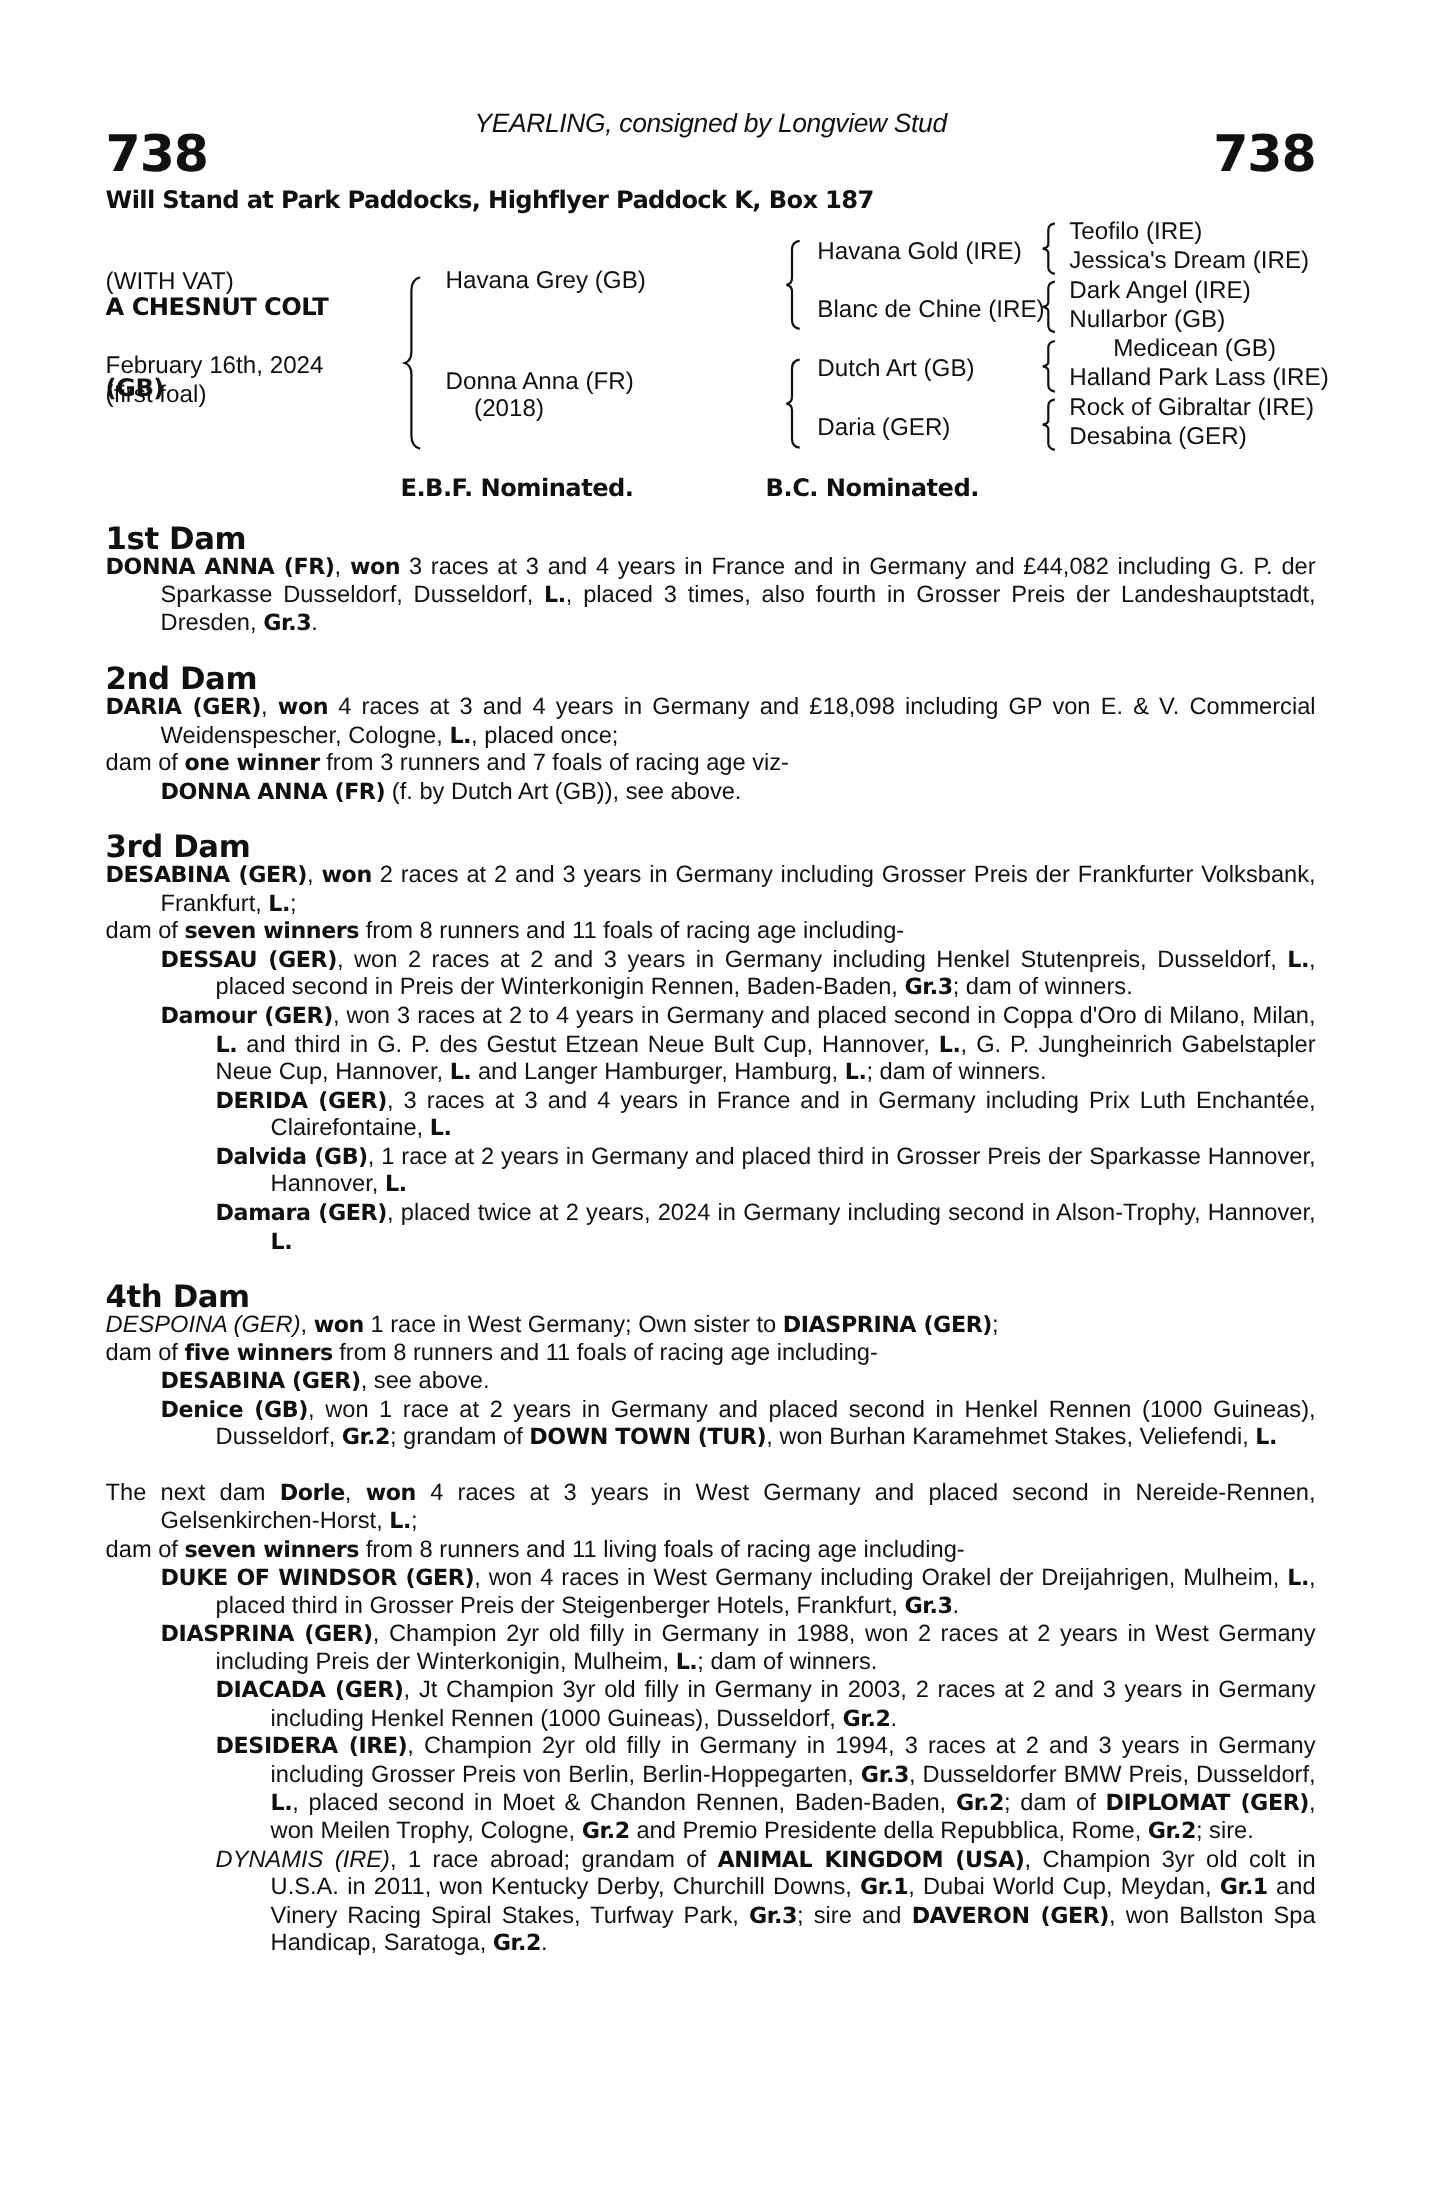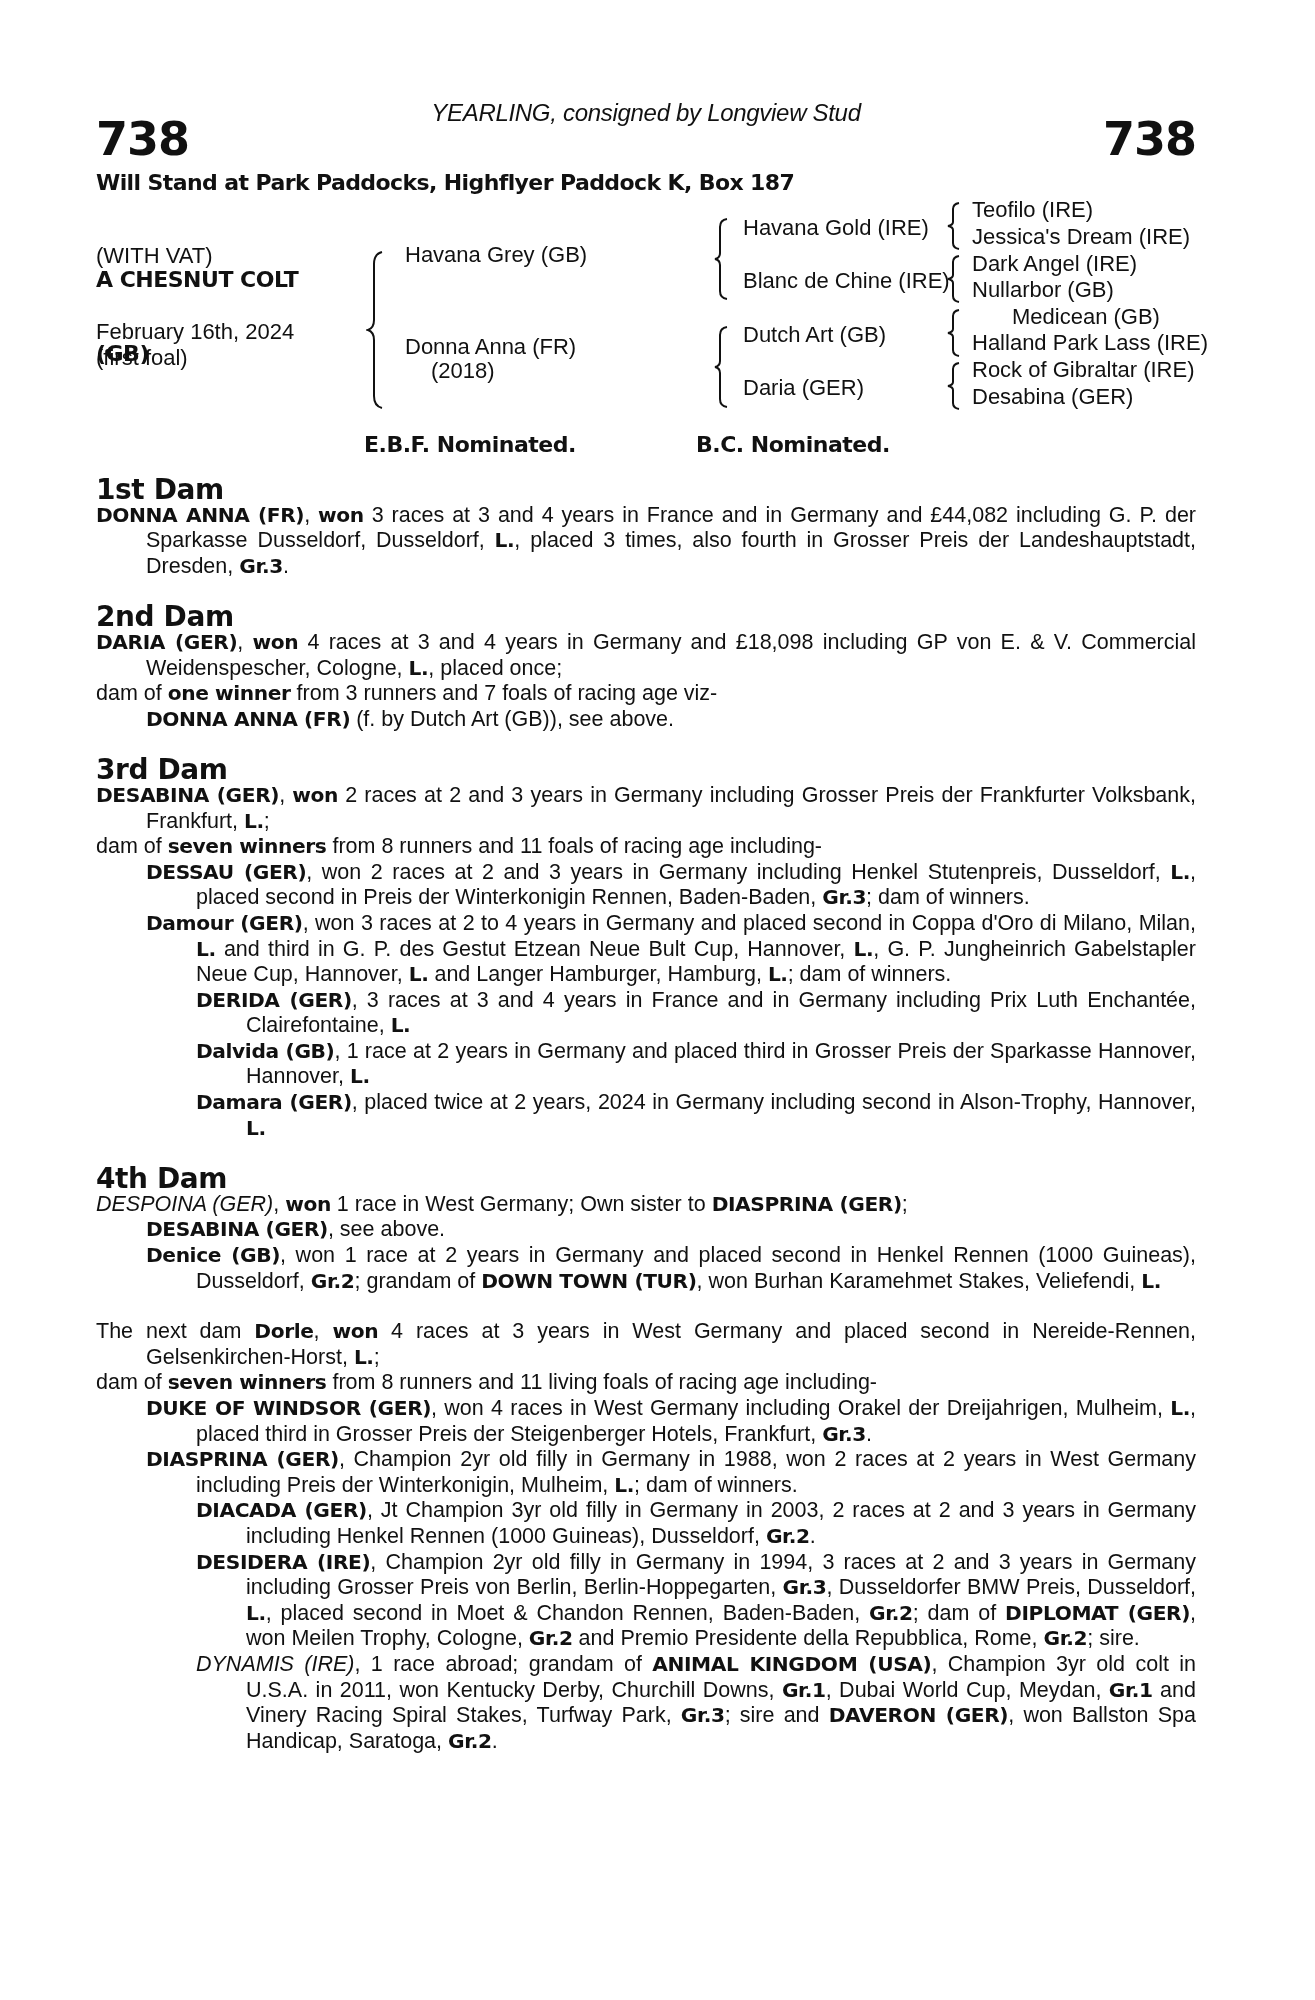--- a/index.html
+++ b/index.html
@@ -135,20 +135,21 @@
         <div class="entry plain"><span>dam of </span><b>seven winners</b><span> from 8 runners and 11 foals of racing age including-</span></div>
         <div class="entry lvl1"><b>DESSAU (GER)</b><span>, won 2 races at 2 and 3 years in Germany including Henkel Stutenpreis, Dusseldorf, </span><b>L.</b><span>, placed second in Preis der Winterkonigin Rennen, Baden-Baden, </span><b>Gr.3</b><span>; dam of winners.</span></div>
         <div class="entry lvl1"><b>Damour (GER)</b><span>, won 3 races at 2 to 4 years in Germany and placed second in Coppa d'Oro di Milano, Milan, </span><b>L.</b><span> and third in G. P. des Gestut Etzean Neue Bult Cup, Hannover, </span><b>L.</b><span>, G. P. Jungheinrich Gabelstapler Neue Cup, Hannover, </span><b>L.</b><span> and Langer Hamburger, Hamburg, </span><b>L.</b><span>; dam of winners.</span></div>
         <div class="entry lvl2"><b>DERIDA (GER)</b><span>, 3 races at 3 and 4 years in France and in Germany including Prix Luth Enchantée, Clairefontaine, </span><b>L.</b></div>
         <div class="entry lvl2"><b>Dalvida (GB)</b><span>, 1 race at 2 years in Germany and placed third in Grosser Preis der Sparkasse Hannover, Hannover, </span><b>L.</b></div>
         <div class="entry lvl2"><b>Damara (GER)</b><span>, placed twice at 2 years, 2024 in Germany including second in Alson-Trophy, Hannover, </span><b>L.</b></div>
       </div>
       <div class="section">
         <div class="dam-heading">4th Dam</div>
         <div class="entry"><i class="it">DESPOINA (GER)</i><span>, </span><b>won</b><span> 1 race in West Germany; Own sister to </span><b>DIASPRINA (GER)</b><span>;</span></div>
+        <div class="entry plain"><span>dam of </span><b>five winners</b><span> from 8 runners and 11 foals of racing age including-</span></div>
         <div class="entry lvl1"><b>DESABINA (GER)</b><span>, see above.</span></div>
         <div class="entry lvl1"><b>Denice (GB)</b><span>, won 1 race at 2 years in Germany and placed second in Henkel Rennen (1000 Guineas), Dusseldorf, </span><b>Gr.2</b><span>; grandam of </span><b>DOWN TOWN (TUR)</b><span>, won Burhan Karamehmet Stakes, Veliefendi, </span><b>L.</b></div>
       </div>
       <div class="section">
         <div class="entry"><span>The next dam </span><b>Dorle</b><span>, </span><b>won</b><span> 4 races at 3 years in West Germany and placed second in Nereide-Rennen, Gelsenkirchen-Horst, </span><b>L.</b><span>;</span></div>
         <div class="entry plain"><span>dam of </span><b>seven winners</b><span> from 8 runners and 11 living foals of racing age including-</span></div>
         <div class="entry lvl1"><b>DUKE OF WINDSOR (GER)</b><span>, won 4 races in West Germany including Orakel der Dreijahrigen, Mulheim, </span><b>L.</b><span>, placed third in Grosser Preis der Steigenberger Hotels, Frankfurt, </span><b>Gr.3</b><span>.</span></div>
         <div class="entry lvl1"><b>DIASPRINA (GER)</b><span>, Champion 2yr old filly in Germany in 1988, won 2 races at 2 years in West Germany including Preis der Winterkonigin, Mulheim, </span><b>L.</b><span>; dam of winners.</span></div>
         <div class="entry lvl2"><b>DIACADA (GER)</b><span>, Jt Champion 3yr old filly in Germany in 2003, 2 races at 2 and 3 years in Germany including Henkel Rennen (1000 Guineas), Dusseldorf, </span><b>Gr.2</b><span>.</span></div>
         <div class="entry lvl2"><b>DESIDERA (IRE)</b><span>, Champion 2yr old filly in Germany in 1994, 3 races at 2 and 3 years in Germany including Grosser Preis von Berlin, Berlin-Hoppegarten, </span><b>Gr.3</b><span>, Dusseldorfer BMW Preis, Dusseldorf, </span><b>L.</b><span>, placed second in Moet &amp; Chandon Rennen, Baden-Baden, </span><b>Gr.2</b><span>; dam of </span><b>DIPLOMAT (GER)</b><span>, won Meilen Trophy, Cologne, </span><b>Gr.2</b><span> and Premio Presidente della Repubblica, Rome, </span><b>Gr.2</b><span>; sire.</span></div>

